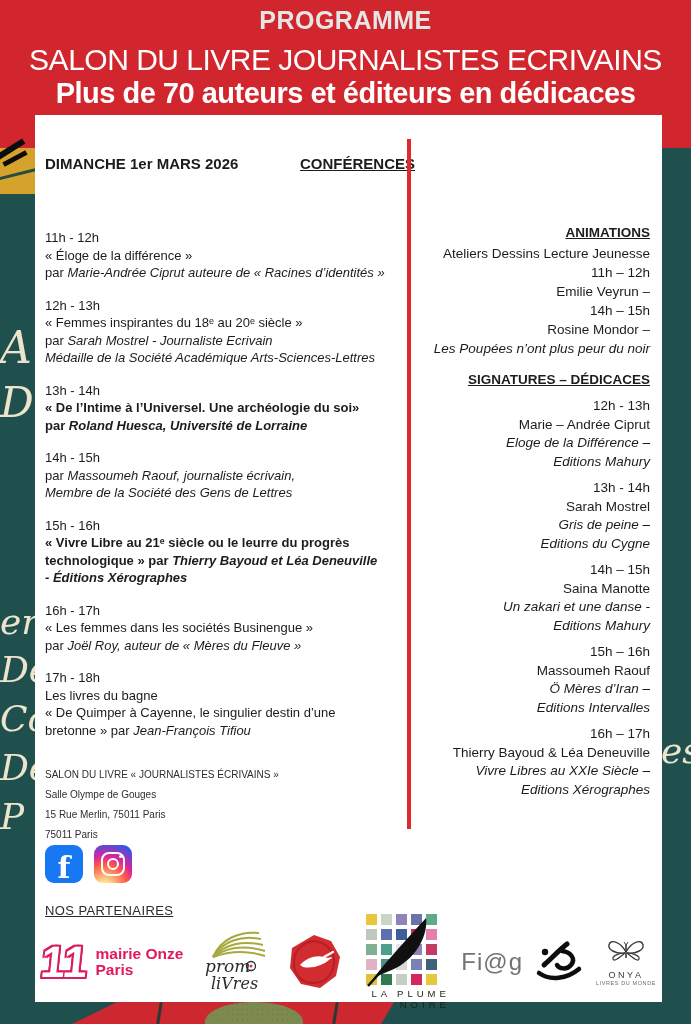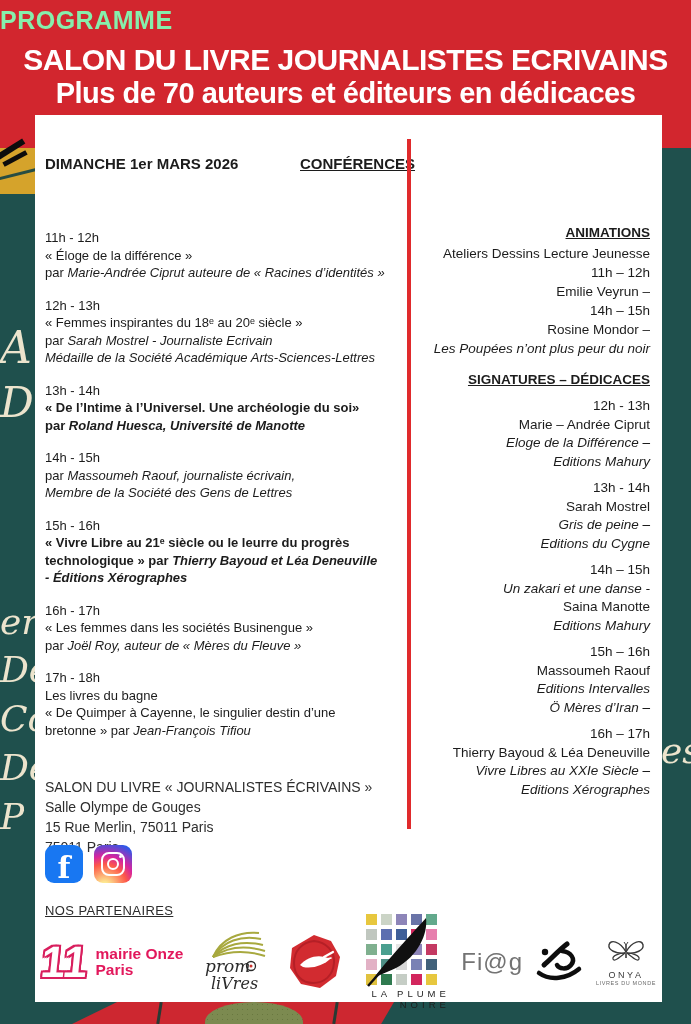--- a/index.html
+++ b/index.html
@@ -1,24 +1,24 @@
 <!DOCTYPE html>
 <html><head>
 <meta charset="utf-8">
 <style>
   html,body{margin:0;padding:0;background:#0f3434;}
   .page{position:relative;width:691px;height:1024px;background:#1f504d;overflow:hidden;
         font-family:"Liberation Sans",sans-serif;}
 
   
   .red-band{position:absolute;left:0;top:0;width:691px;height:148px;background:#d2262e;}
-  .kicker{position:absolute;left:0;right:0;top:6px;text-align:left;color:#86efac;
+  .kicker{position:absolute;left:0;right:0;top:6px;text-align:center;color:#e5e5e5;
           font-size:25px;font-weight:bold;letter-spacing:0.5px;}
   .title{position:absolute;left:0;right:0;top:43px;text-align:center;color:#fff;
-         font-size:30px;font-weight:bold;letter-spacing:-0.5px;white-space:nowrap;}
+         font-size:30px;font-weight:normal;letter-spacing:-0.5px;white-space:nowrap;}
   .subtitle{position:absolute;left:0;right:0;top:77px;text-align:center;color:#fff;
             font-size:29px;font-weight:bold;letter-spacing:-0.5px;white-space:nowrap;}
 
   .gold-band{position:absolute;left:0;top:148px;width:35px;height:46px;background:#d5a32b;}
   .gold-band:after{content:"";position:absolute;left:-6px;top:24px;width:52px;height:3px;
                    background:#274d43;transform:rotate(-14deg);}
   .scribble1,.scribble2{position:absolute;background:#0c0c0c;}
   .scribble1{left:-4px;top:146px;width:30px;height:6px;transform:rotate(-32deg);}
   .scribble2{left:2px;top:156px;width:26px;height:5px;transform:rotate(-28deg);}
 
@@ -52,21 +52,21 @@
   .conf-heading{position:absolute;left:265px;top:40px;font-size:15px;font-weight:bold;
                 text-decoration:underline;}
   .divider{position:absolute;left:372px;top:24px;width:4px;height:690px;background:#e02a2c;}
 
   .left-col{position:absolute;left:10px;top:114px;width:362px;font-size:13px;line-height:17.5px;}
   .event{margin-bottom:15px;}
   .ev-line{white-space:nowrap;}
   .it{font-style:italic;}
   .bd{font-weight:bold;}
 
-  .venue{position:absolute;left:10px;top:650px;font-size:14px;line-height:20px;color:#2e2e2e;margin-top:12px;}
+  .venue{position:absolute;left:10px;top:650px;font-size:10px;line-height:20px;color:#2e2e2e;}
 
   .social{position:absolute;left:10px;top:730px;display:flex;gap:11px;}
   .fb{width:38px;height:38px;border-radius:9px;background:#1877f2;color:#fff;
       display:flex;align-items:flex-end;justify-content:center;font-weight:bold;
       font-size:30px;line-height:30px;font-family:"DejaVu Serif",serif;overflow:hidden;}
   .ig{position:relative;width:38px;height:38px;border-radius:9px;
       background:radial-gradient(circle at 28% 110%,#fdf497 6%,#fd5949 45%,#d6249f 62%,#285aeb 92%);}
   .ig-frame{position:absolute;inset:7px;border:2.5px solid #fff;border-radius:8px;}
   .ig-lens{position:absolute;inset:13px;border:2.5px solid #fff;border-radius:50%;}
   .ig-dot{position:absolute;top:9.5px;right:10px;width:3.5px;height:3.5px;background:#fff;border-radius:50%;}
@@ -159,21 +159,21 @@
       <div class="event">
         <div class="ev-line">12h - 13h</div>
         <div class="ev-line"><span>« Femmes inspirantes du 18ᵉ au 20ᵉ siècle »</span></div>
         <div class="ev-line"><span>par </span><span class="it">Sarah Mostrel - Journaliste Ecrivain</span></div>
         <div class="ev-line"><span class="it">Médaille de la Société Académique Arts-Sciences-Lettres</span></div>
       </div>
 
       <div class="event">
         <div class="ev-line">13h - 14h</div>
         <div class="ev-line"><span class="bd">« De l’Intime à l’Universel. Une archéologie du soi»</span></div>
-        <div class="ev-line"><span class="bd">par </span><span class="it bd">Roland Huesca, Université de Manotte</span></div>
+        <div class="ev-line"><span class="bd">par </span><span class="it bd">Roland Huesca, Université de Lorraine</span></div>
       </div>
 
       <div class="event">
         <div class="ev-line">14h - 15h</div>
         <div class="ev-line"><span>par </span><span class="it">Massoumeh Raouf, journaliste écrivain,</span></div>
         <div class="ev-line"><span class="it">Membre de la Société des Gens de Lettres</span></div>
       </div>
 
       <div class="event">
         <div class="ev-line">15h - 16h</div>
@@ -333,30 +333,30 @@
 
         <div class="sig-group">
           <div class="r-line">13h - 14h</div>
           <div class="r-line">Sarah Mostrel</div>
           <div class="r-line it">Gris de peine –</div>
           <div class="r-line it">Editions du Cygne</div>
         </div>
 
         <div class="sig-group">
           <div class="r-line">14h – 15h</div>
+          <div class="r-line">Saina Manotte</div>
           <div class="r-line it">Un zakari et une danse -</div>
-          <div class="r-line">Saina Manotte</div>
           <div class="r-line it">Editions Mahury</div>
         </div>
 
         <div class="sig-group">
           <div class="r-line">15h – 16h</div>
           <div class="r-line">Massoumeh Raouf</div>
+          <div class="r-line it">Ö Mères d’Iran –</div>
           <div class="r-line it">Editions Intervalles</div>
-          <div class="r-line it">Ö Mères d’Iran –</div>
         </div>
 
         <div class="sig-group">
           <div class="r-line">16h – 17h</div>
           <div class="r-line">Thierry Bayoud &amp; Léa Deneuville</div>
           <div class="r-line it">Vivre Libres au XXIe Siècle –</div>
           <div class="r-line it">Editions Xérographes</div>
         </div>
       </div>
     </div>

